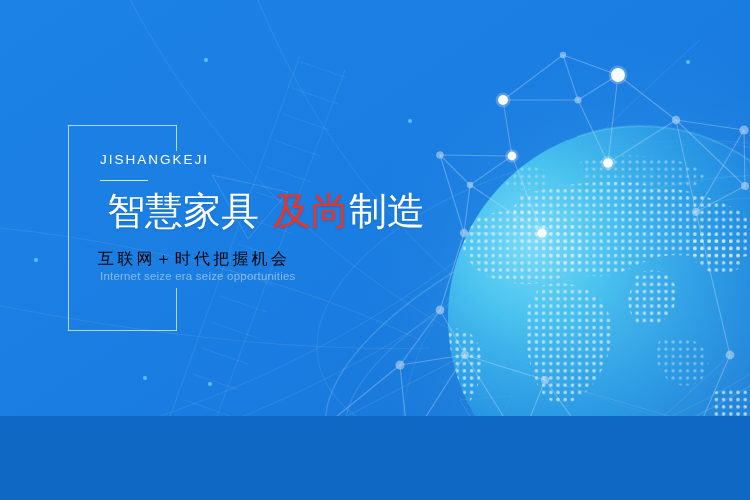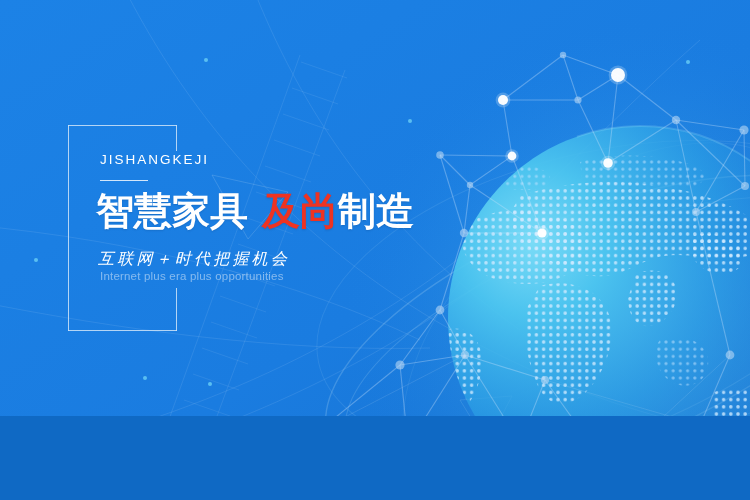--- a/index.html
+++ b/index.html
@@ -65,44 +65,43 @@
     left: 100px;
     top: 180px;
     width: 48px;
     height: 1px;
     background: #e8f2fc;
     opacity: .9;
   }
 
   #headline {
     position: absolute;
-    left: 96px;
+    left: 107px;
     top: 192px;
     font-family: "DejaVu Serif", "Liberation Serif", serif;
     font-size: 38px;
-    font-weight: 700;
+    font-weight: 400;
     color: #ffffff;
     letter-spacing: 0px;
     white-space: nowrap;
     line-height: 1;
     text-shadow: 0 1px 2px rgba(0,40,90,.18);
   }
   #headline .accent { color: #ee3322; }
   #headline .gap { display: inline-block; width: 14px; }
 
   #subtitle-cn {
     position: absolute;
     left: 98px;
     top: 249px;
     font-size: 16px;
     letter-spacing: 3.2px;
-    color: #ffffff;
+    color: #000000;
     white-space: nowrap;
     font-weight: 400;
-    font-style: italic;
   }
 
   #subtitle-en {
     position: absolute;
     left: 100px;
     top: 270px;
     font-size: 11.5px;
     letter-spacing: .2px;
     color: #ffffff;
     opacity: .46;
@@ -337,15 +336,15 @@
     <div class="frame-line" id="frame-bottom"></div>
     <div class="frame-line" id="frame-right-top"></div>
     <div class="frame-line" id="frame-right-bottom"></div>
 
     <div id="eyebrow">JISHANGKEJI</div>
     <div id="eyebrow-rule"></div>
 
     <div id="headline"><span>智慧家具</span><span class="gap"></span><span class="accent">及尚</span><span>制造</span></div>
 
     <div id="subtitle-cn">互联网＋时代把握机会</div>
-    <div id="subtitle-en">Internet plus era plus opportunities</div>
+    <div id="subtitle-en">Internet seize era seize opportunities</div>
   </div>
 </div>
 
 </body></html>

